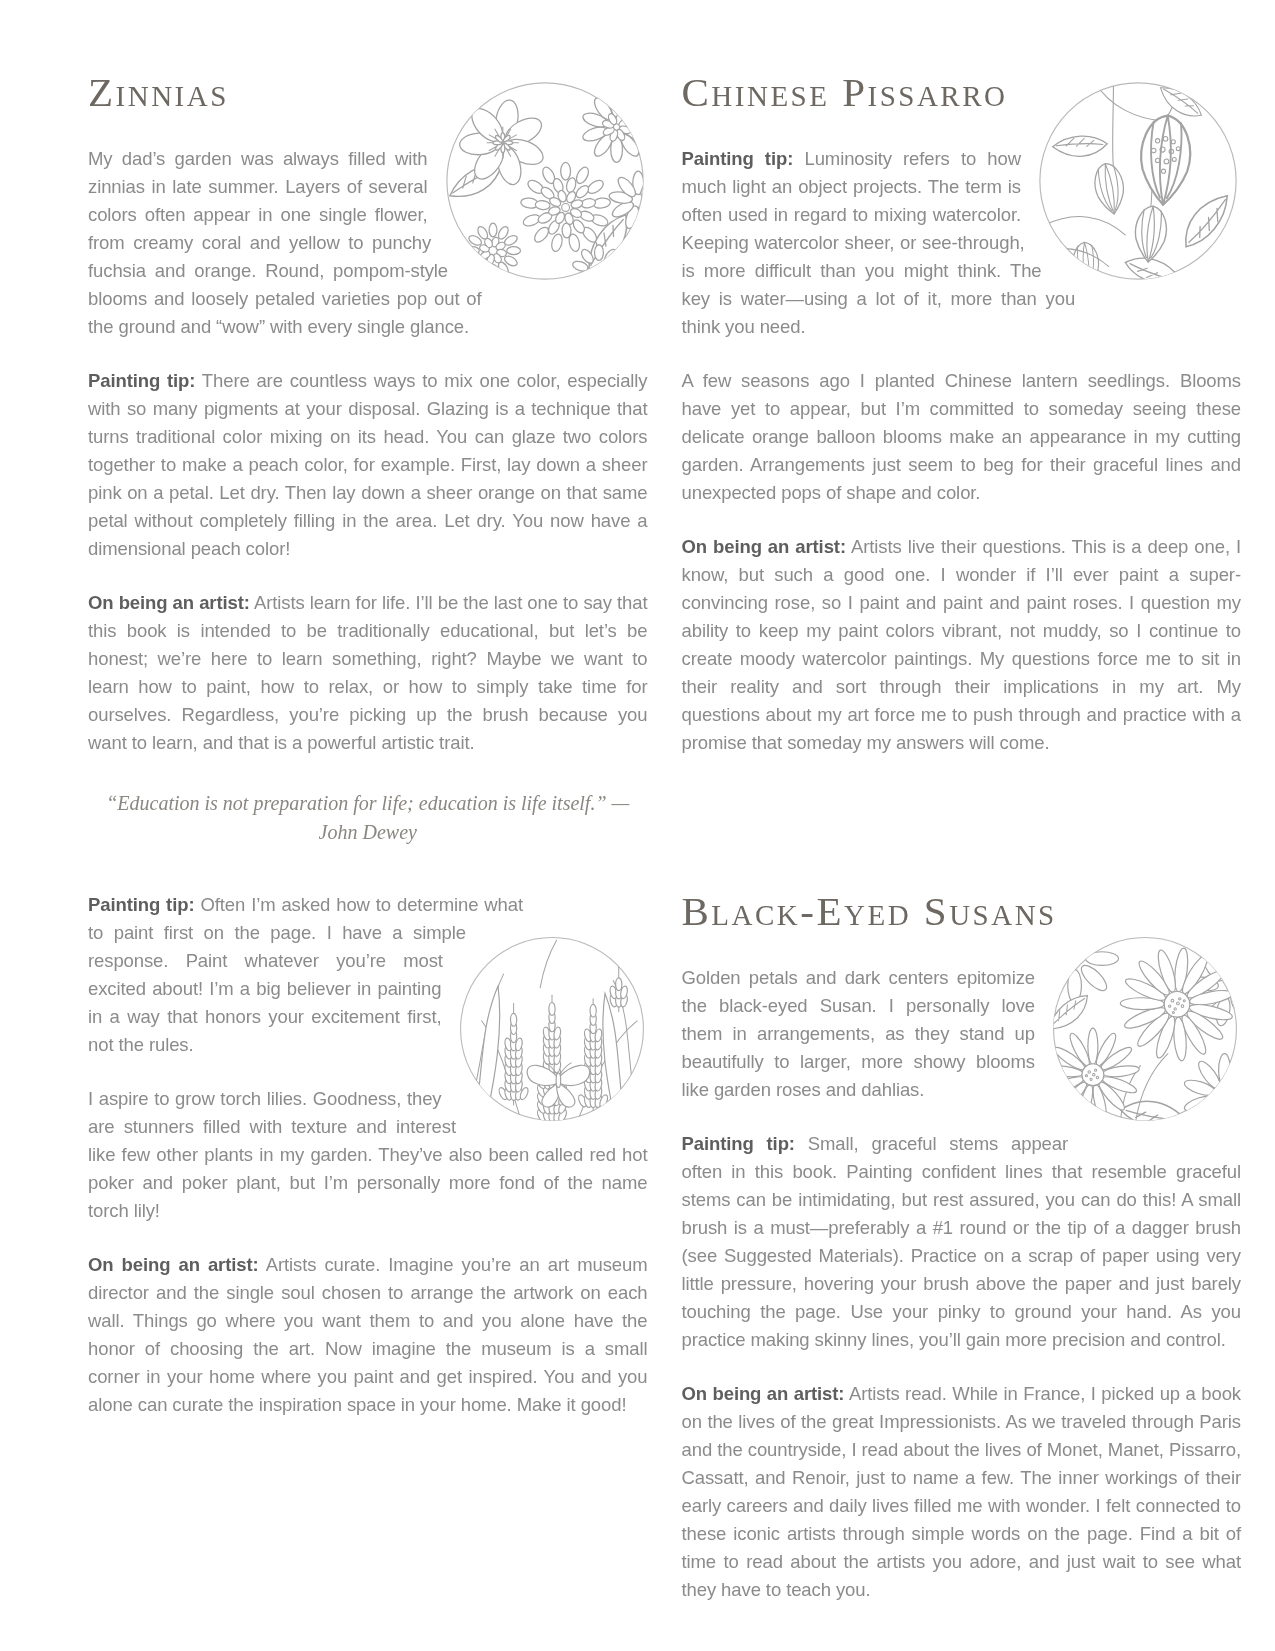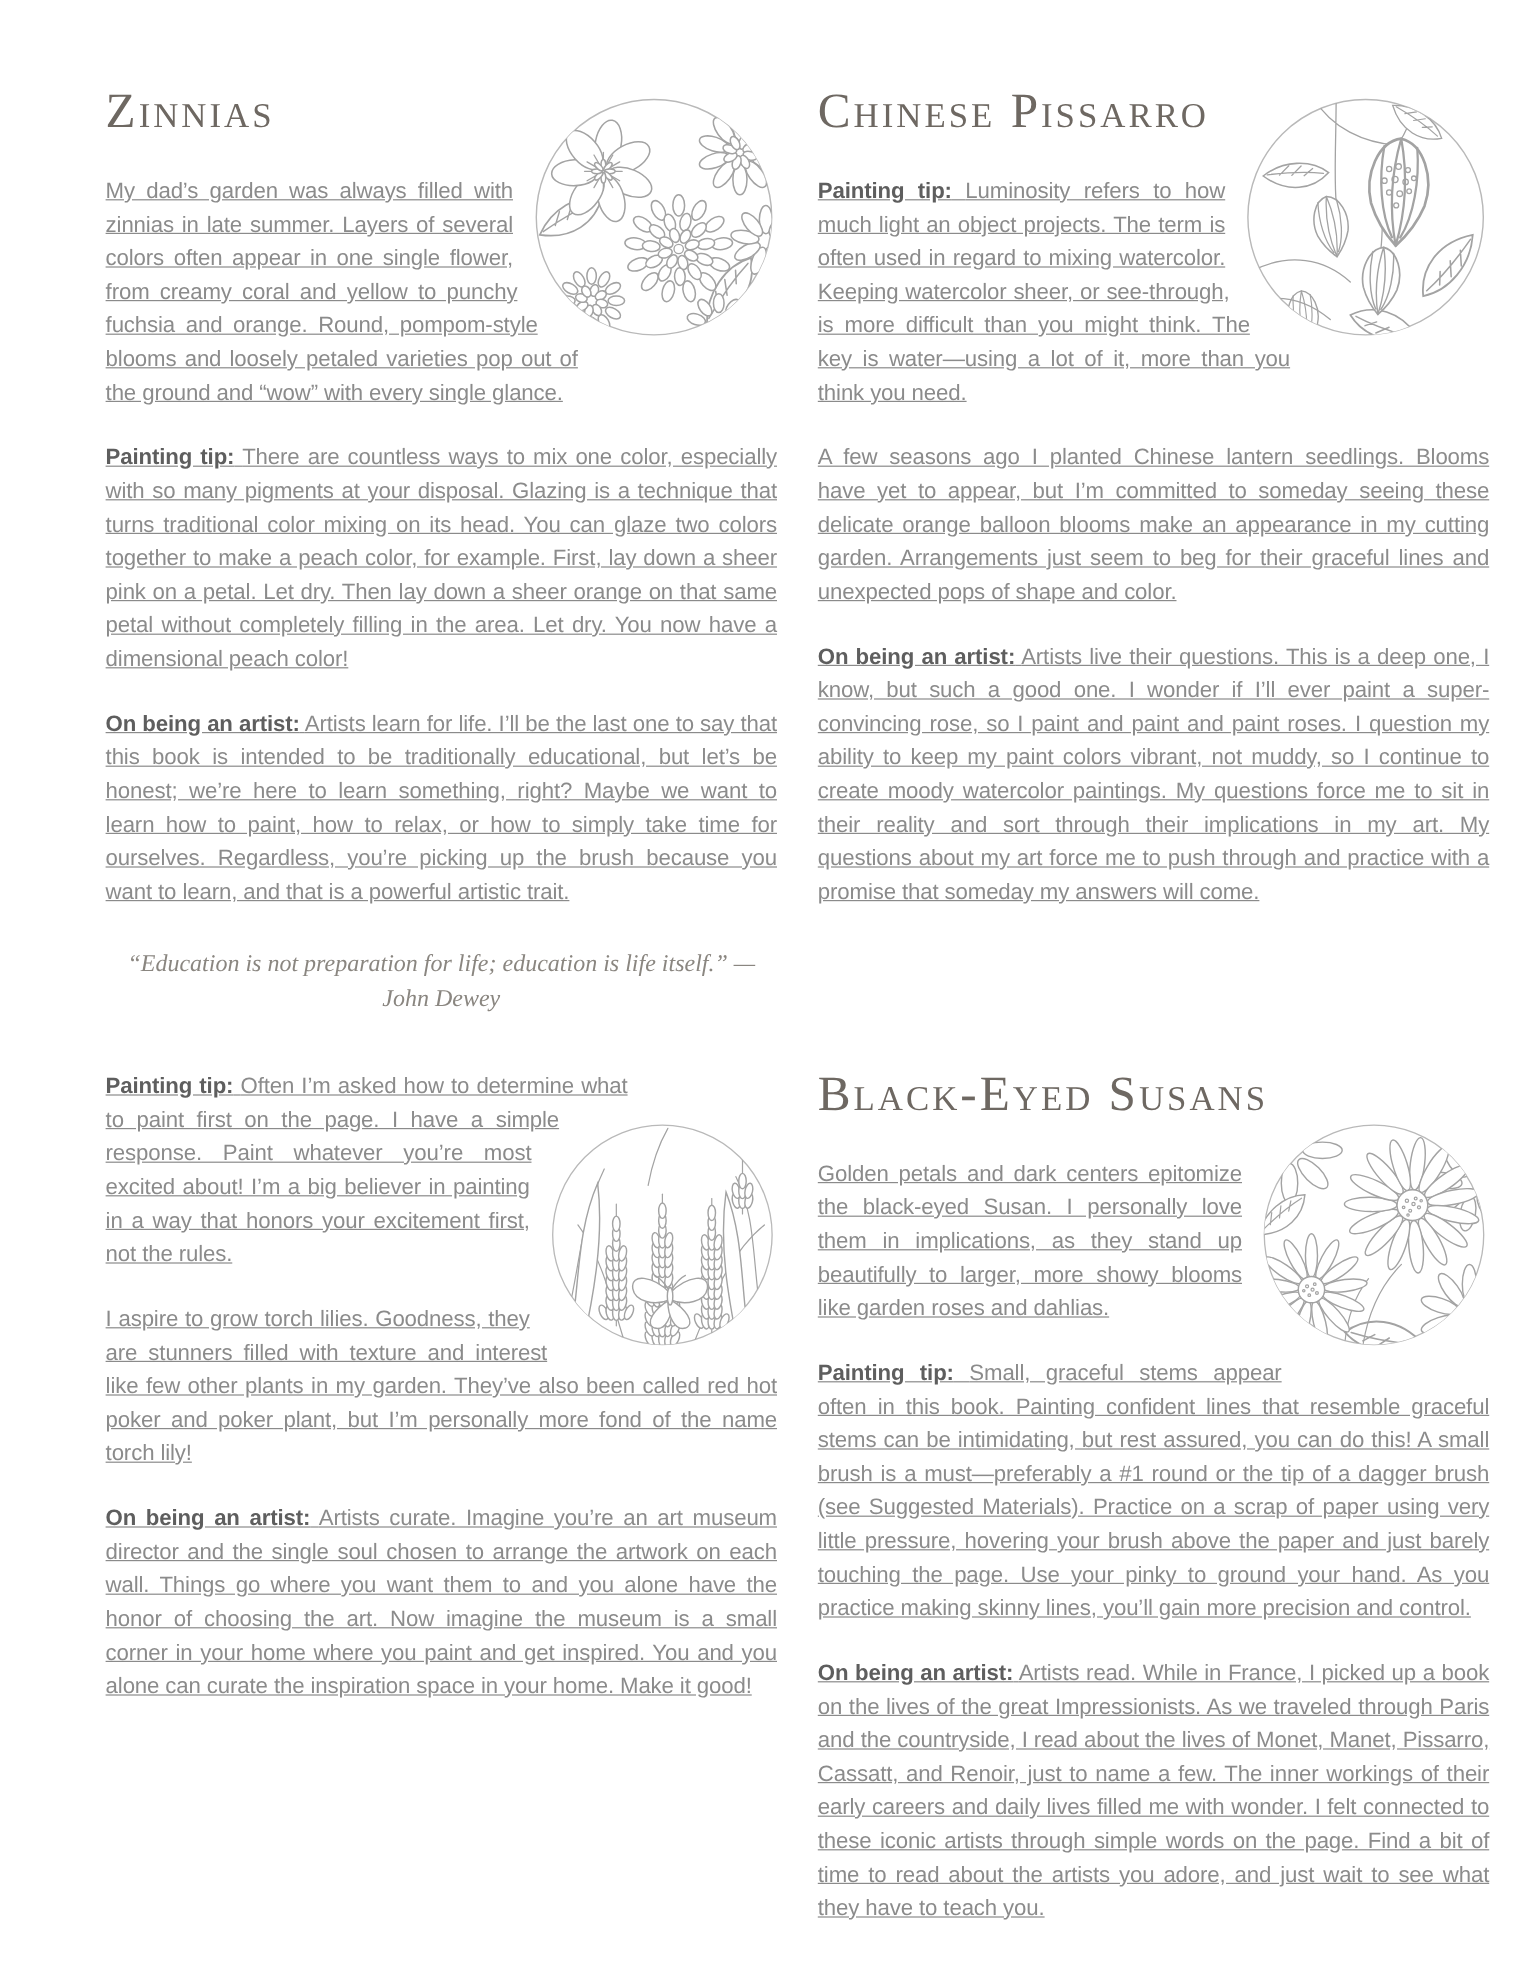--- a/index.html
+++ b/index.html
@@ -19,21 +19,21 @@
   .illo svg{ display:block; width:100%; height:100%; }
   .rim{ fill:none; stroke:#b9b9b9; stroke-width:1.2; }
   .pt{ fill:#ffffff; stroke:#a3a3a3; stroke-width:1.3; }
   .st{ fill:none; stroke:#a3a3a3; stroke-width:1.1; stroke-linecap:round; }
   .title{
     font-family:"Liberation Serif", serif; font-variant:small-caps; font-weight:normal;
     font-size:41px; letter-spacing:2.5px; color:#6e6862; line-height:1; margin:0 0 32px;
   }
   p.body{
     font-size:18.5px; line-height:28px; color:#8b8b8b;
-    text-align:justify; margin:0 0 26px; letter-spacing:-0.1px;text-decoration:underline;
+    text-align:justify; margin:0 0 26px; letter-spacing:-0.1px;
   }
   .lead{ font-weight:bold; color:#5e5e5e; }
   .quote{
     font-family:"Liberation Serif", serif; font-style:italic;
     font-size:20px; line-height:29px; color:#8a8680;
     text-align:center; margin:32px 4px 0; padding:0 6px;
   }
 </style>
 </head>
 <body>
@@ -457,18 +457,18 @@
             <ellipse cx="0" cy="-28" rx="6.5" ry="18" class="pt" transform="translate(192 178) rotate(144)"></ellipse>
             <ellipse cx="0" cy="-28" rx="6.5" ry="18" class="pt" transform="translate(192 178) rotate(180)"></ellipse>
             <ellipse cx="0" cy="-28" rx="6.5" ry="18" class="pt" transform="translate(192 178) rotate(216)"></ellipse>
             <ellipse cx="0" cy="-28" rx="6.5" ry="18" class="pt" transform="translate(192 178) rotate(252)"></ellipse>
             <ellipse cx="0" cy="-28" rx="6.5" ry="18" class="pt" transform="translate(192 178) rotate(288)"></ellipse>
             <ellipse cx="0" cy="-28" rx="6.5" ry="18" class="pt" transform="translate(192 178) rotate(324)"></ellipse>
           </g>
       </svg>
     </div>
     <h2 class="title">Black-Eyed Susans</h2>
-    <p class="body">Golden petals and dark centers epitomize the black-eyed Susan. I personally love them in implications, as they stand up beautifully to larger, more showy blooms like garden roses and dahlias.</p>
+    <p class="body">Golden petals and dark centers epitomize the black-eyed Susan. I personally love them in arrangements, as they stand up beautifully to larger, more showy blooms like garden roses and dahlias.</p>
     <p class="body"><span class="lead">Painting tip:</span> <span>Small, graceful stems appear often in this book. Painting confident lines that resemble graceful stems can be intimidating, but rest assured, you can do this! A small brush is a must—preferably a #1 round or the tip of a dagger brush (see Suggested Materials). Practice on a scrap of paper using very little pressure, hovering your brush above the paper and just barely touching the page. Use your pinky to ground your hand. As you practice making skinny lines, you’ll gain more precision and control.</span></p>
     <p class="body"><span class="lead">On being an artist:</span> <span>Artists read. While in France, I picked up a book on the lives of the great Impressionists. As we traveled through Paris and the countryside, I read about the lives of Monet, Manet, Pissarro, Cassatt, and Renoir, just to name a few. The inner workings of their early careers and daily lives filled me with wonder. I felt connected to these iconic artists through simple words on the page. Find a bit of time to read about the artists you adore, and just wait to see what they have to teach you.</span></p>
   </section>
 
 </div>
 
 </body></html>

